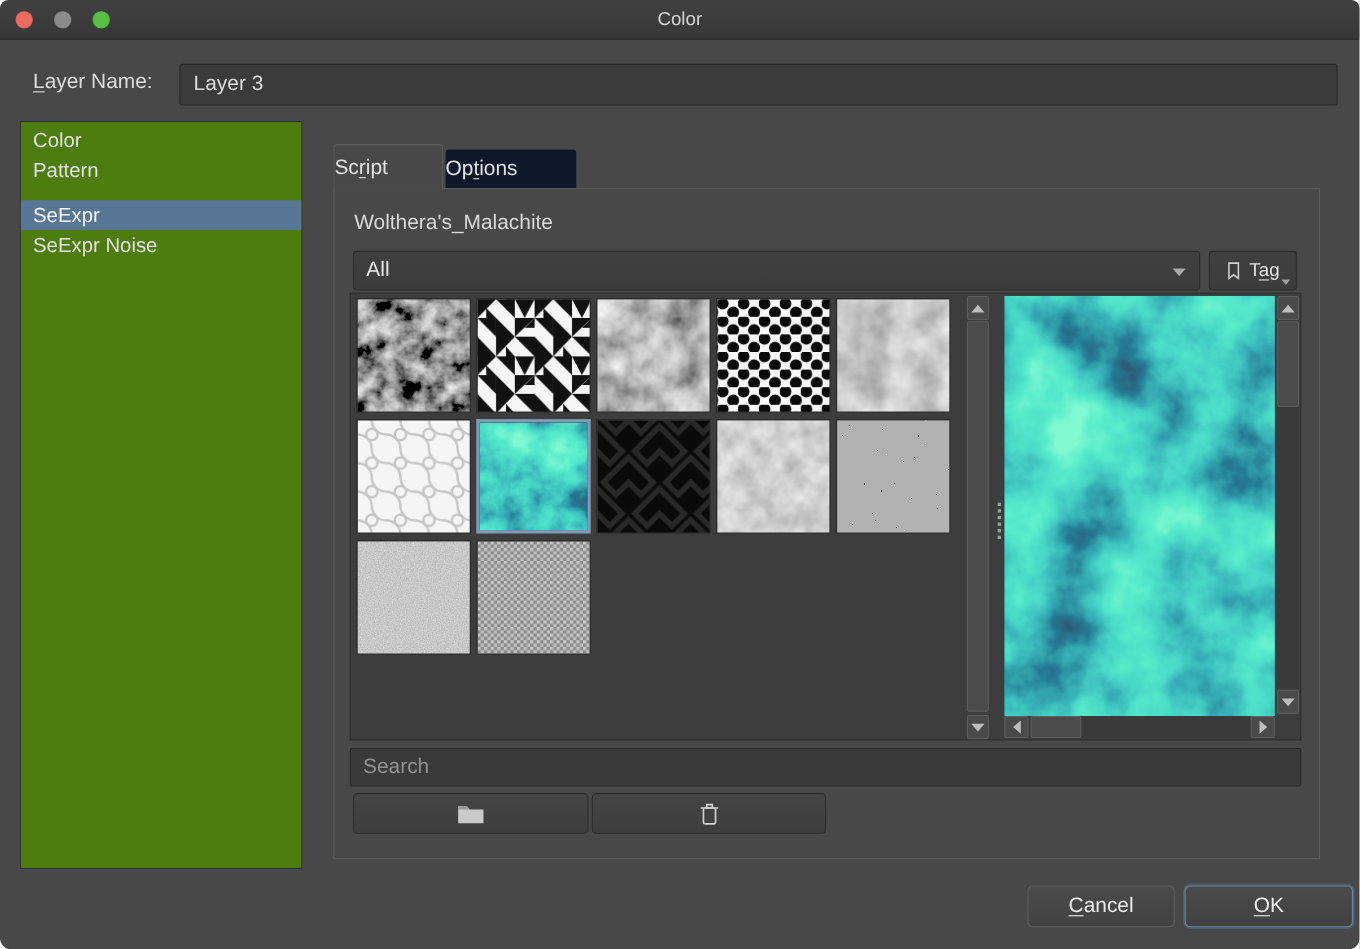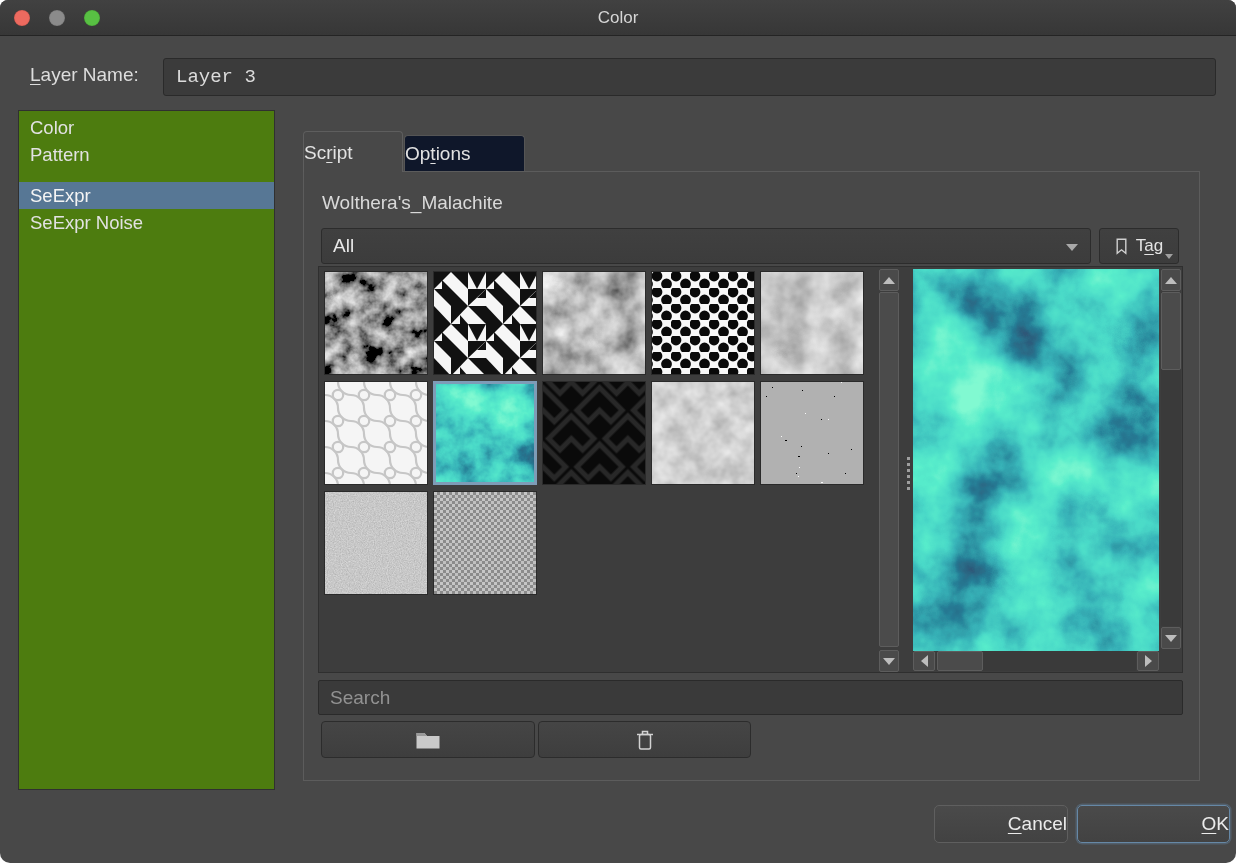--- a/index.html
+++ b/index.html
@@ -10,21 +10,21 @@
   #titlebar { position:absolute; left:0; top:0; width:100%; height:36px;
     background:linear-gradient(#414141,#373737); border-bottom:1px solid #242424; }
   .traffic { position:absolute; top:10px; width:16px; height:16px; border-radius:50%; box-shadow:inset 0 0 1px rgba(0,0,0,.45); }
   #win-title { position:absolute; left:0; right:0; top:0; height:36px; line-height:36px; text-align:center;
     color:#d6d6d6; font-size:17px; }
 
   
   #layer-name-label { position:absolute; left:30px; top:64px; font-size:19px; color:#dddddd; }
   #layer-name-input { position:absolute; left:163px; top:58px; width:1053px; height:38px;
     background:#3b3b3b; border:1px solid #2a2a2a; border-radius:3px; color:#dcdcdc; font-size:19px;
-    font-family:Liberation Mono, monospace; padding:0 12px; outline:none; }
+    font-family:Liberation Sans, sans-serif; padding:0 12px; outline:none; }
 
   
   #type-list { position:absolute; left:18px; top:110px; width:257px; height:680px;
     background:#4d7c0f; border:1px solid #303030; padding-top:3px; }
   .list-item { height:27px; line-height:27px; padding-left:11px; font-size:18.5px; color:#e2e2e2; }
   .list-item.selected { background:#577795; color:#f4f4f4;margin-top:14px; }
 
   
   .tab { position:absolute; text-align:left; font-size:19px; color:#e2e2e2;
     border:1px solid #5e5e5e; border-bottom:none; border-radius:4px 4px 0 0; z-index:3; }
@@ -75,21 +75,21 @@
     background:#3a3a3a; border:1px solid #2a2a2a; border-radius:2px; color:#dcdcdc; font-size:19px;
     padding:0 11px; outline:none; font-family:"Liberation Sans",sans-serif; }
   #search-input::placeholder { color:#929292; opacity:1; }
   .res-btn { position:absolute; top:721px; height:37px; z-index:4; display:flex; align-items:center; justify-content:center;
     background:linear-gradient(#454545,#3e3e3e); border:1px solid #2c2c2c; border-radius:4px; }
   #import-button { left:321px; width:214px; }
   #delete-button { left:538px; width:213px; }
 
   
   .dlg-btn { position:absolute; top:805px; height:38px; z-index:4; background:linear-gradient(#4a4a4a,#424242);
-    border:1px solid #5f5f5f; border-radius:5px; color:#ebebeb; font-size:19px; text-align:right; line-height:36px; }
+    border:1px solid #5f5f5f; border-radius:5px; color:#ebebeb; font-size:19px; text-align:center; line-height:36px; }
   #cancel-button { left:934px; width:134px; }
   #ok-button { left:1077px; width:153px; border:1px solid #6688a6; box-shadow:0 0 0 1.5px rgba(102,140,175,.35); }
 
   u { text-decoration:underline; text-underline-offset:3px; text-decoration-thickness:1px; }
 </style>
 </head>
 <body>
 
 <svg width="0" height="0" style="position:absolute" aria-hidden="true">
   <defs>

